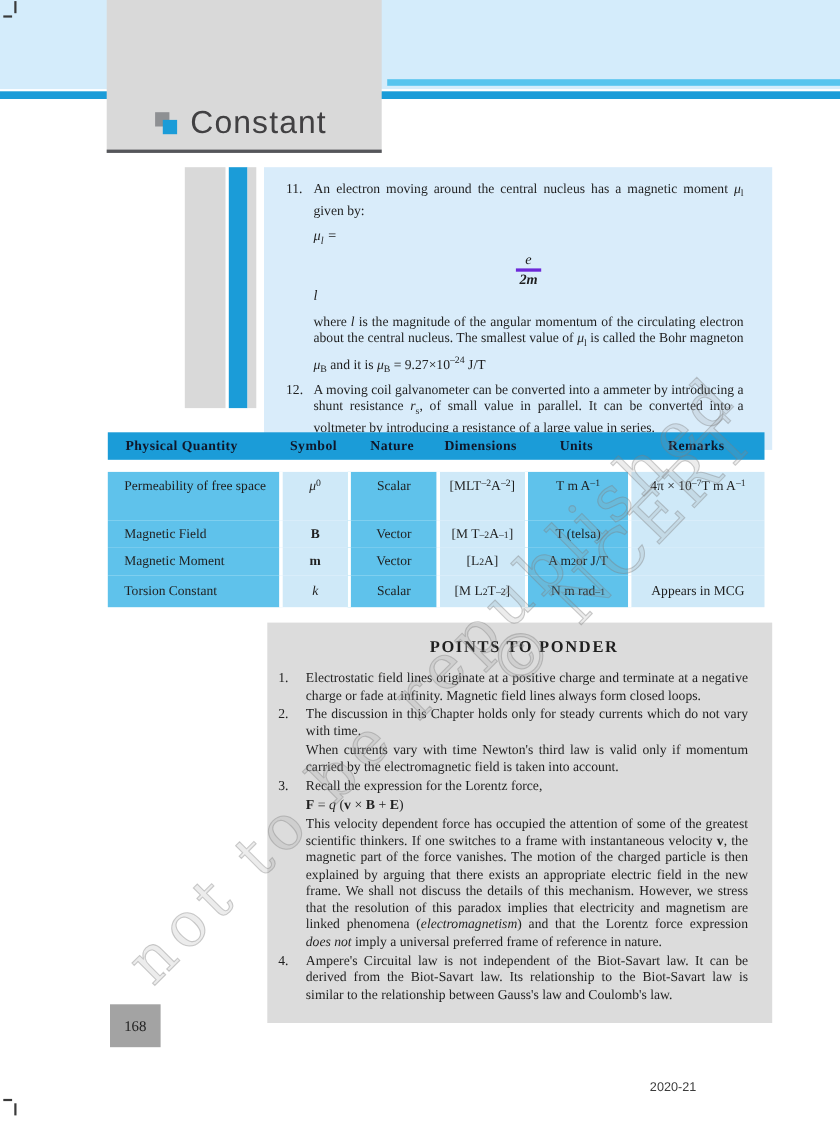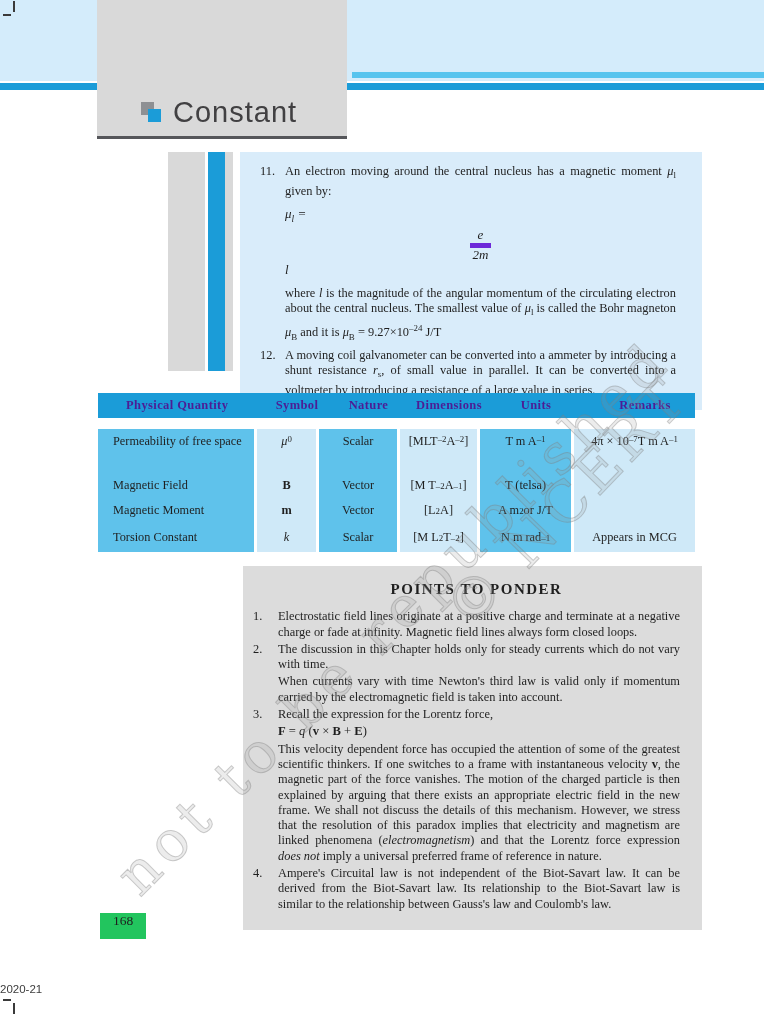--- a/index.html
+++ b/index.html
@@ -30,25 +30,25 @@
   .bar-blue{left:208px;top:152px;width:17px;height:219px;background:#1b9cd8;}
   .bar-gray2{left:225px;top:152px;width:8px;height:219px;background:#d9d9d9;}
   
   .summary-panel{left:240px;top:152px;width:462px;background:#d9ecfa;
     box-sizing:border-box;padding:10px 26px 12px 0;font-size:12.4px;line-height:15.5px;z-index:1;}
   .summary-panel p{margin:0 0 2px 45px;text-align:justify;}
   .s-item{position:relative;padding-left:45px;margin-top:2px;text-align:justify;}
   .s-item .num{position:absolute;left:20px;top:0;}
   .formula-row{display:flex;margin:7px 0 8px 45px;font-size:13px;font-style:italic;flex-direction:column;}
   .frac{display:inline-flex;flex-direction:column;align-items:center;margin:0 5px;line-height:1.15;}
-  .frac .den{border-top:5px solid #6d28d9;padding:0 3px;}
+  .frac .den{border-top:3px solid #6d28d9;padding:0 3px;font-weight:bold;}
   
   .qtable{left:98px;top:393px;width:597px;z-index:2;font-size:12.3px;}
   .t-head{display:grid;grid-template-columns:156px 62px 81px 80px 94px 124px;height:25px;
-    background:#1b9cd8;color:#4c1d95;font-weight:bold;font-size:12.5px;letter-spacing:0.4px;padding-left:12px;}
+    background:#1b9cd8;color:#0f172a;font-weight:bold;font-size:12.5px;letter-spacing:0.4px;}
   .t-head div{display:flex;align-items:center;justify-content:center;}
   .t-head div:first-child{justify-content:flex-start;padding-left:16px;}
   .t-body{display:grid;grid-template-columns:156px 62px 81px 80px 94px 124px;
     grid-template-rows:44px 25px 25px 29px;margin-top:11px;}
   .t-body div{display:flex;align-items:center;justify-content:center;}
   .t-body .cL{justify-content:flex-start;padding-left:15px;box-sizing:border-box;line-height:1.3;}
   .col-m{background:#5fc2eb;}
   .col-l{background:#cfe9f8;}
   .gapL{border-left:3px solid #ffffff;}
   .r1{align-items:flex-start !important;padding-top:5px;box-sizing:border-box;}
@@ -61,23 +61,23 @@
   .p-item .num{position:absolute;left:10px;top:0;}
   .p-item p{margin:0 0 2px 0;text-align:justify;}
   .p-formula{margin:9px 0 9px 0;font-size:12.6px;}
   
   .wm{z-index:50;pointer-events:none;font-family:"DejaVu Serif",serif;white-space:nowrap;
     color:rgba(150,150,150,0.18);-webkit-text-stroke:1px rgba(125,125,125,0.38);
     transform-origin:0 50%;}
   .wm1{left:455px;top:585px;font-size:56px;letter-spacing:5px;transform:rotate(-46deg);}
   .wm2{left:126px;top:852px;font-size:56px;letter-spacing:7px;transform:rotate(-45deg);}
   
-  .pagenum-box{left:100px;top:913px;width:46px;height:26px;background:#22c55e;
-    display:flex;align-items:flex-start;justify-content:center;font-size:13.5px;z-index:2;}
-  .footer-year{left:0;top:983px;width:633px;text-align:left;
+  .pagenum-box{left:100px;top:913px;width:46px;height:39px;background:#a3a3a3;
+    display:flex;align-items:center;justify-content:center;font-size:13.5px;z-index:2;}
+  .footer-year{left:0;top:983px;width:633px;text-align:right;
     font-family:"Liberation Sans",sans-serif;font-size:11.5px;color:#3c3c3c;}
   i{font-style:italic;} b{font-weight:bold;}
 </style>
 </head>
 <body>
 
 <div class="abs top-band"></div>
 <div class="abs cyan-stripe"></div>
 <div class="abs dark-stripe"></div>
 

